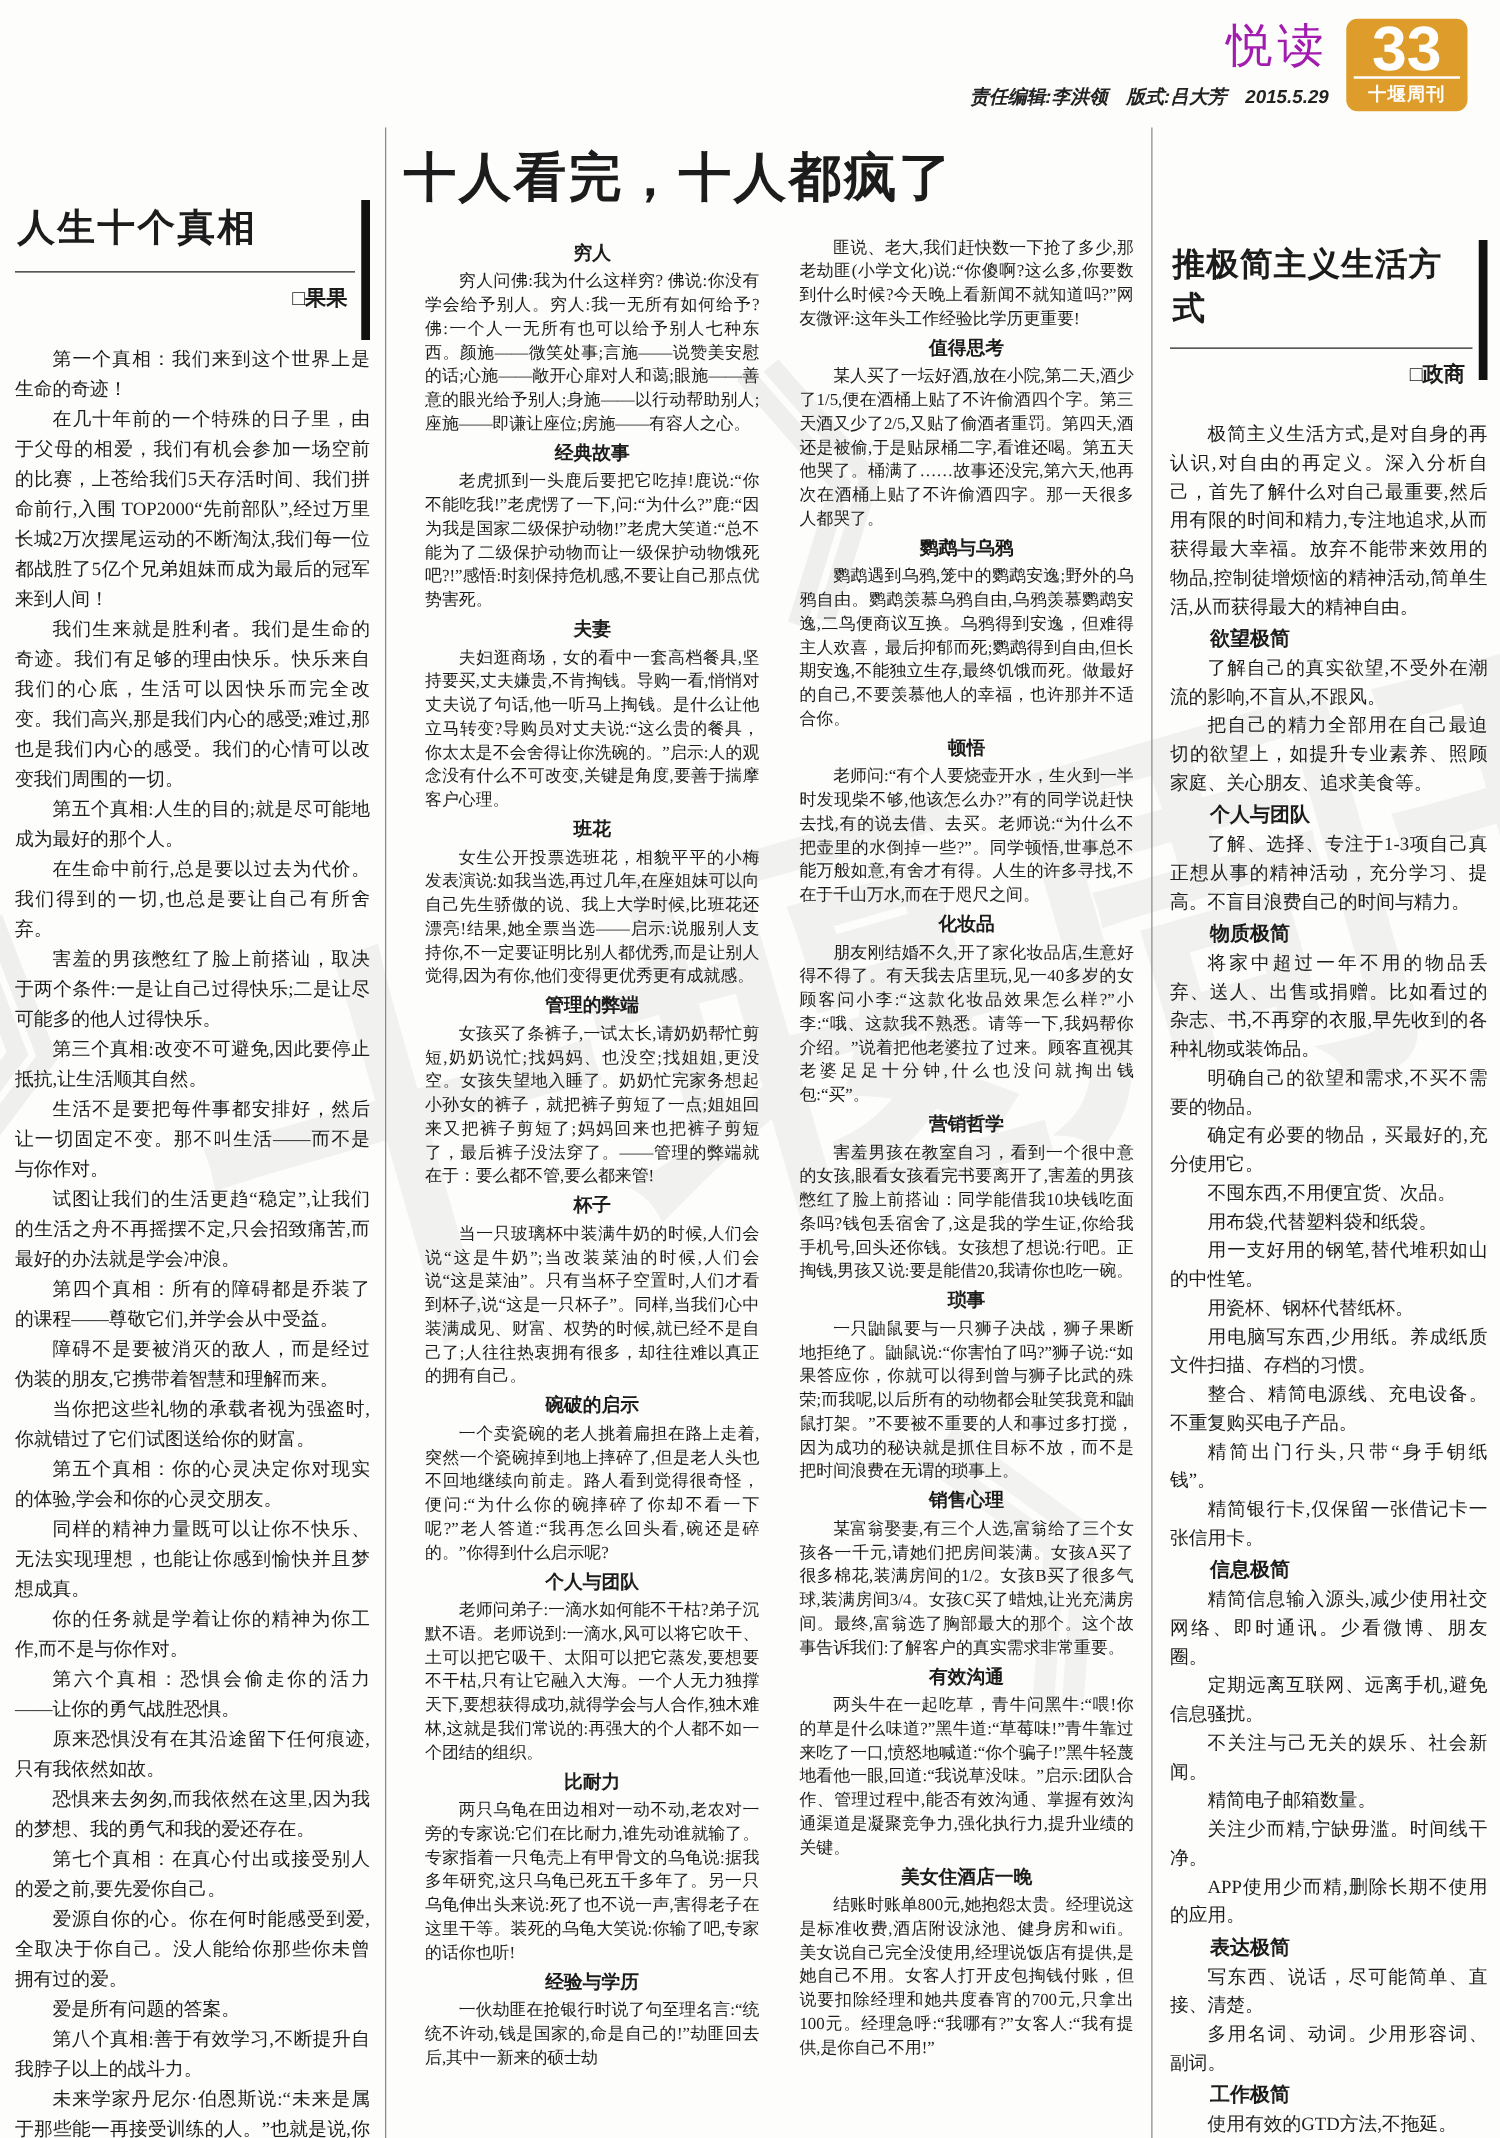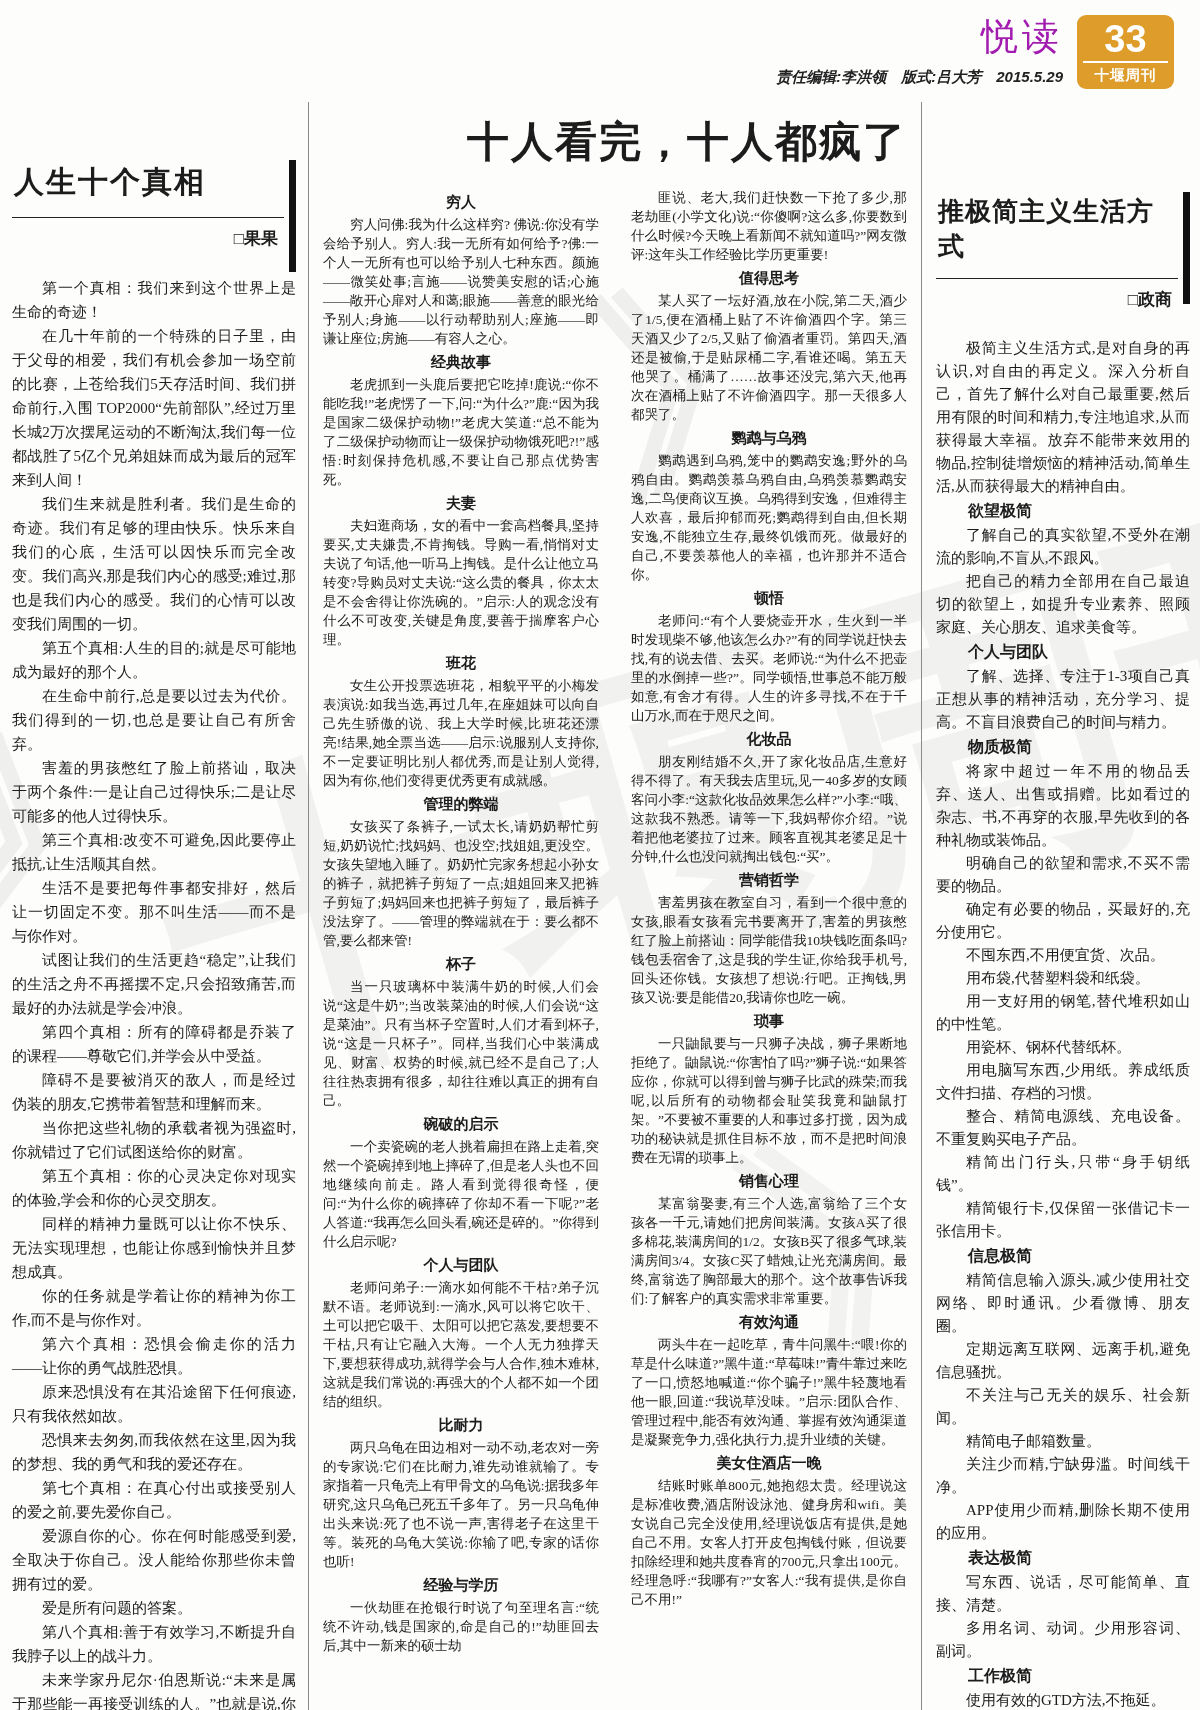--- a/index.html
+++ b/index.html
@@ -20,21 +20,21 @@
 
   
   .header-row { height:102px; position:relative; }
   .masthead { position:absolute; top:12px; right:26px; display:flex; align-items:flex-end; gap:14px; }
   .mh-left { text-align:right; padding-bottom:2px; }
   .section-label { font-size:37px; font-weight:normal; letter-spacing:4px; color:#a21caf; }
   .editor-line { margin-top:6px; font-size:15px; font-weight:bold; font-style:italic;
                  font-family:"Liberation Sans","DejaVu Sans",sans-serif; color:#222; }
   .page-badge { width:97px; border-radius:9px; text-align:center; padding:2px 0 4px;
                 font-family:"Liberation Sans","DejaVu Sans",sans-serif; }
-  .badge-num { font-size:38px; line-height:44px; font-weight:bold; color:#fff; }
+  .badge-num { font-size:50px; line-height:44px; font-weight:bold; color:#fff; }
   .badge-pub { margin:0 6px; border-top:2px solid #fff; padding-top:3px;
                font-size:14.5px; font-weight:bold; color:#fff; letter-spacing:1px; }
 
   
   .content-row { display:flex; align-items:stretch; padding:0 6px 16px 8px; }
   .col-left  { width:296px; padding:56px 8px 0 4px; }
   .col-mid   { flex:1; border-left:1px solid #8a8a8a; border-right:1px solid #8a8a8a;
                padding:6px 14px 0; margin-left:4px; }
   .col-right { width:272px; padding:88px 4px 0 14px; }
 
@@ -48,23 +48,23 @@
                 font-family:"Liberation Sans","DejaVu Sans",sans-serif; }
   .art-bar { position:absolute; right:0; top:2px; width:7px; height:112px; background:#111; }
 
   
   .para { text-align:justify; text-indent:2em; }
   .col-left .para { font-size:15px; line-height:24px; }
   .col-right .para { font-size:15px; line-height:23px; }
   .sec-h { font-family:"Liberation Sans","DejaVu Sans",sans-serif; font-weight:bold; }
 
   
-  .mid-title { text-align:right; font-family:"Liberation Sans","DejaVu Sans",sans-serif;
+  .mid-title { text-align:left; font-family:"Liberation Sans","DejaVu Sans",sans-serif;
                font-weight:bold; font-size:42px; letter-spacing:2px; margin:6px 0 18px; }
-  .mid-cols { display:flex; gap:32px; }
+  .mid-cols { display:flex; gap:32px;margin-left:17px; }
   .mid-col { width:50%; }
   .mid-col .para { font-size:13.5px; line-height:19px; }
   .mid-col .sec-h { text-align:center; font-size:15px; margin:5px 0 3px; }
 
   
   .col-right .sec-h { font-size:16px; text-indent:2em; margin:3px 0 2px; }
 </style>
 </head>
 <body>
 

